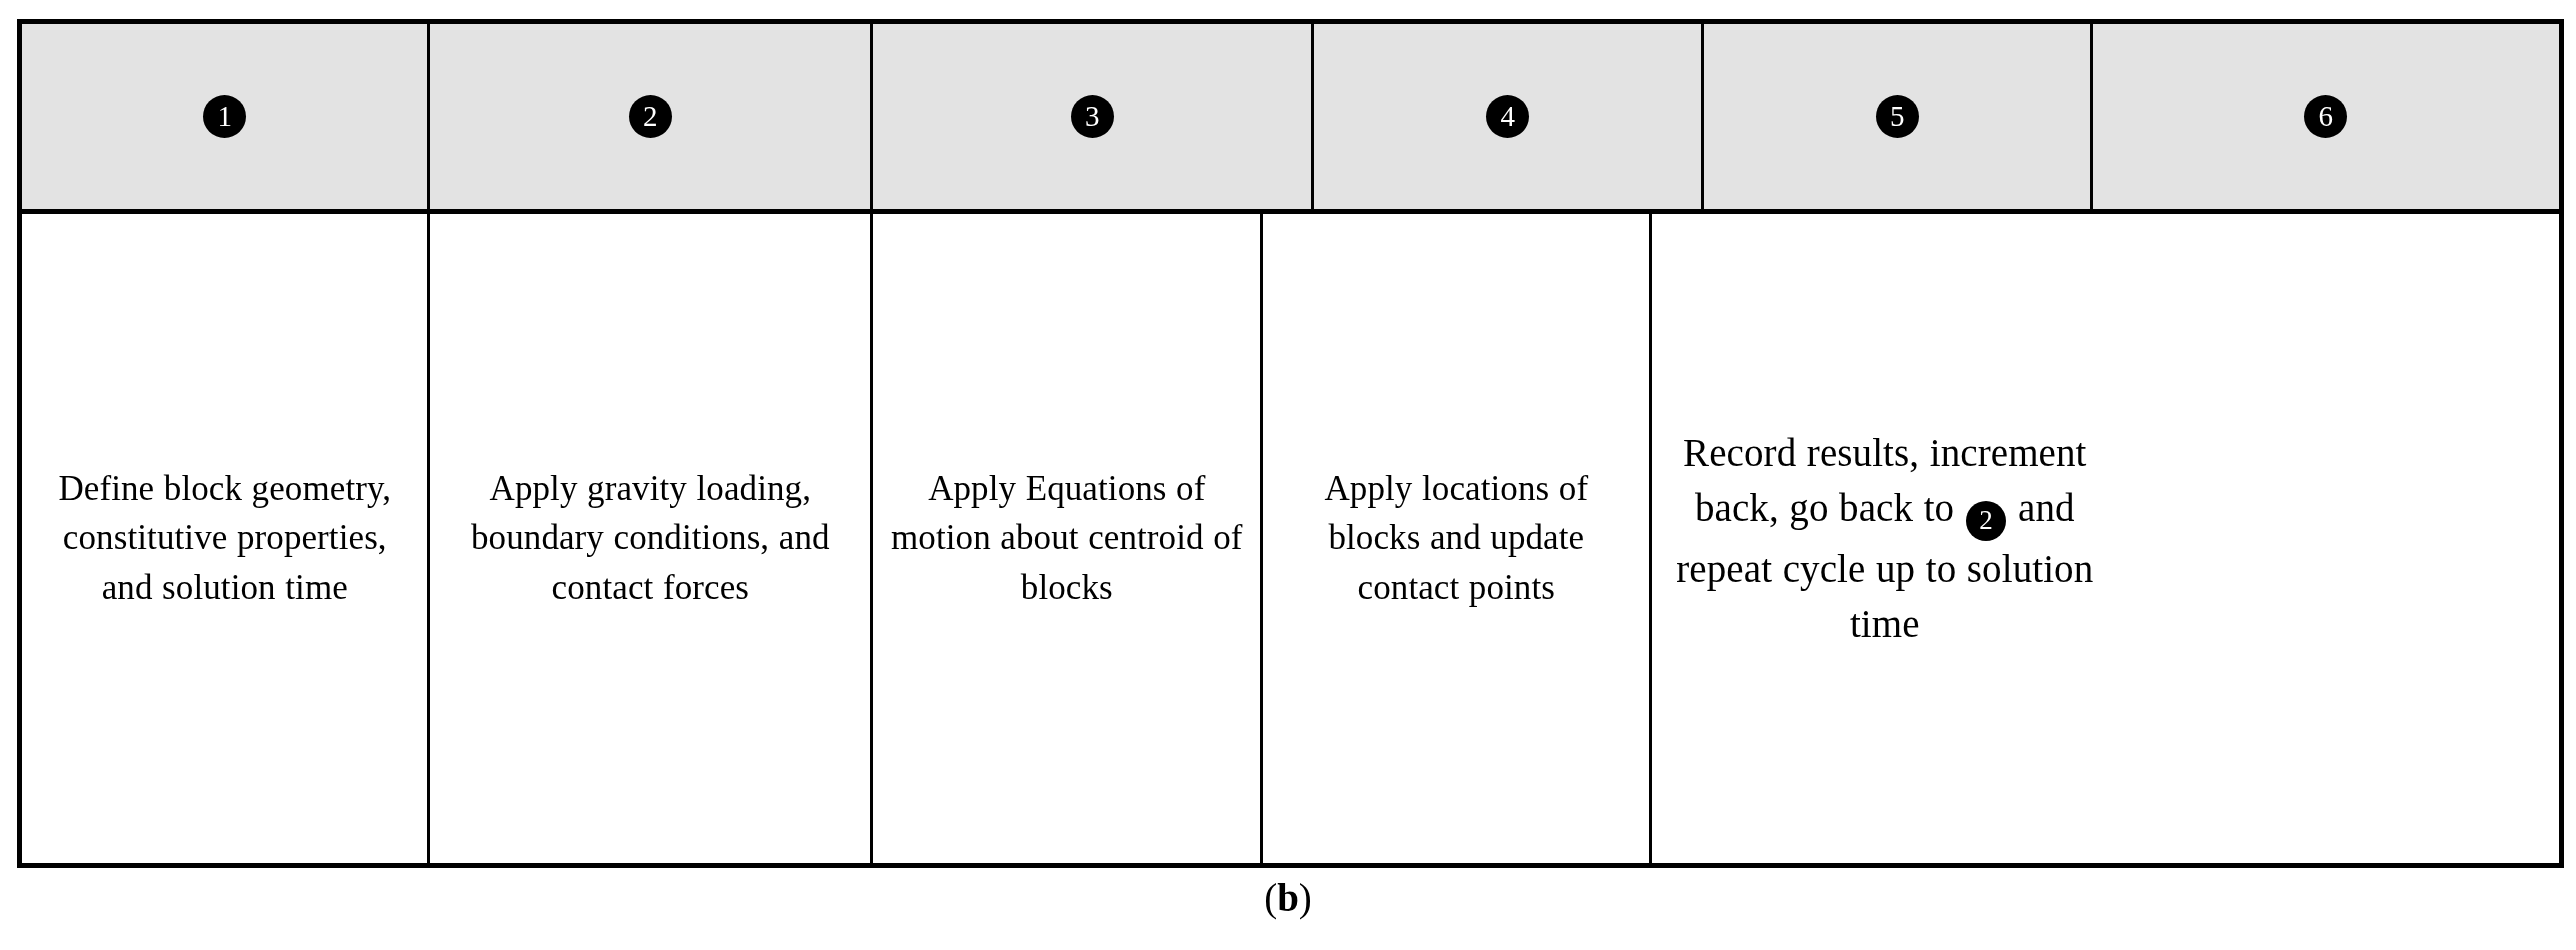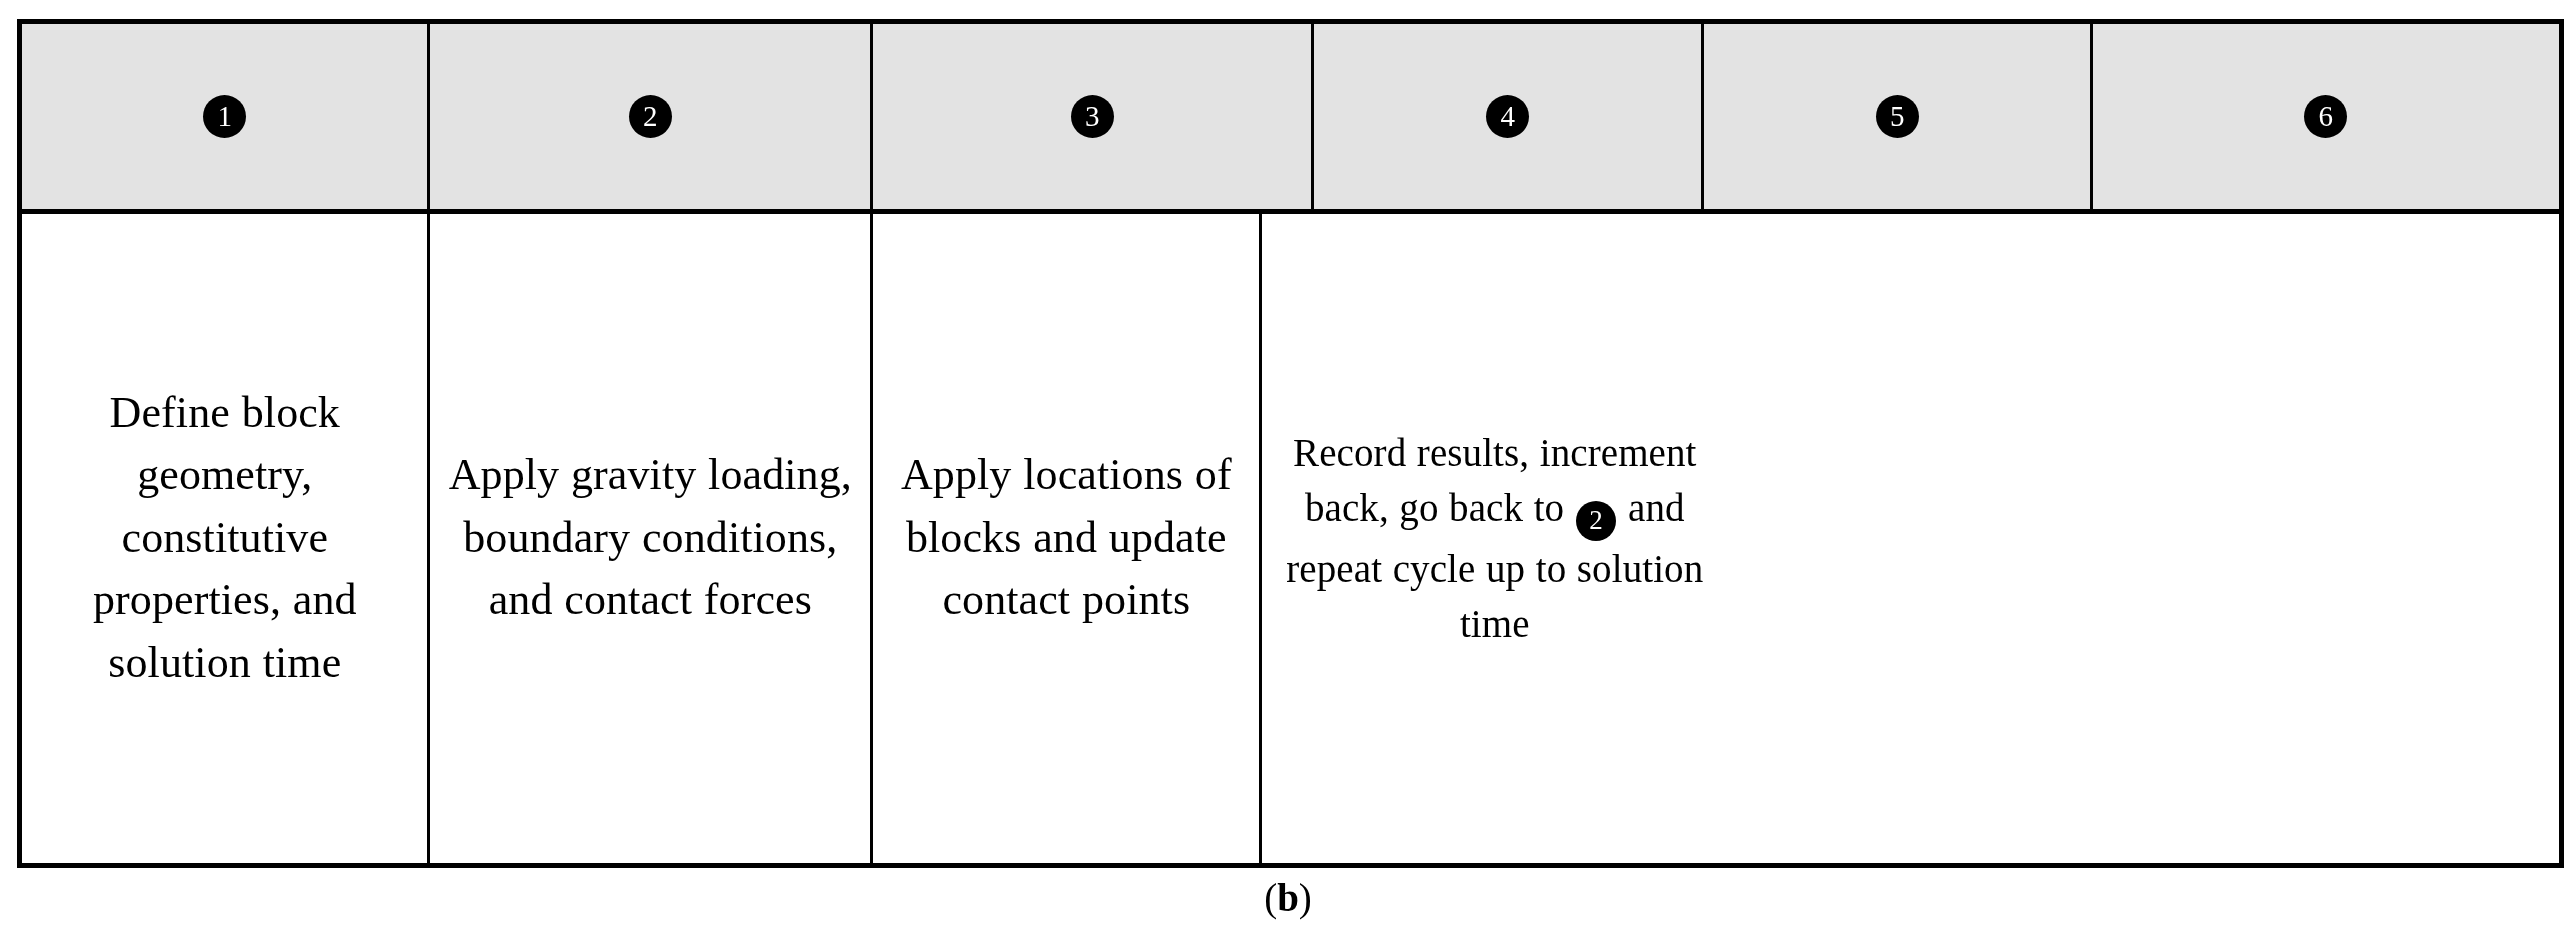--- a/index.html
+++ b/index.html
@@ -78,21 +78,21 @@
   .col-1 { width: 408px; }
   .col-2 { width: 443px; }
   .col-3 { width: 441px; }
   .col-4 { width: 390px; }
   .col-5 { width: 389px; }
   .col-6 { width: 465px; }
 
   
   .step-text {
     font-family: "Liberation Serif", "DejaVu Serif", serif;
-    font-size: 44px;
+    font-size: 35px;
     line-height: 1.42;
     text-align: center;
     color: #000000;
     letter-spacing: 0.1px;
     word-spacing: 0.7px;
   }
   .step-text.wide {
     font-size: 39px;
   }
 
@@ -176,20 +176,23 @@
 
       <div class="body-cell col-1">
         <div class="step-text">Define block geometry, constitutive properties, and solution time</div>
       </div>
 
       <div class="body-cell col-2">
         <div class="step-text">Apply gravity loading, boundary conditions, and contact forces</div>
       </div>
 
 
+      <div class="body-cell col-4">
+        <div class="step-text">Apply Equations of motion about centroid of blocks</div>
+      </div>
 
       <div class="body-cell col-5">
         <div class="step-text">Apply locations of blocks and update contact points</div>
       </div>
 
       <div class="body-cell col-6">
         <div class="step-text wide"><span>Record results, increment back, go back to</span> <span class="badge badge-inline">2</span> <span>and repeat cycle up to solution time</span></div>
       </div>
 
     </div>

